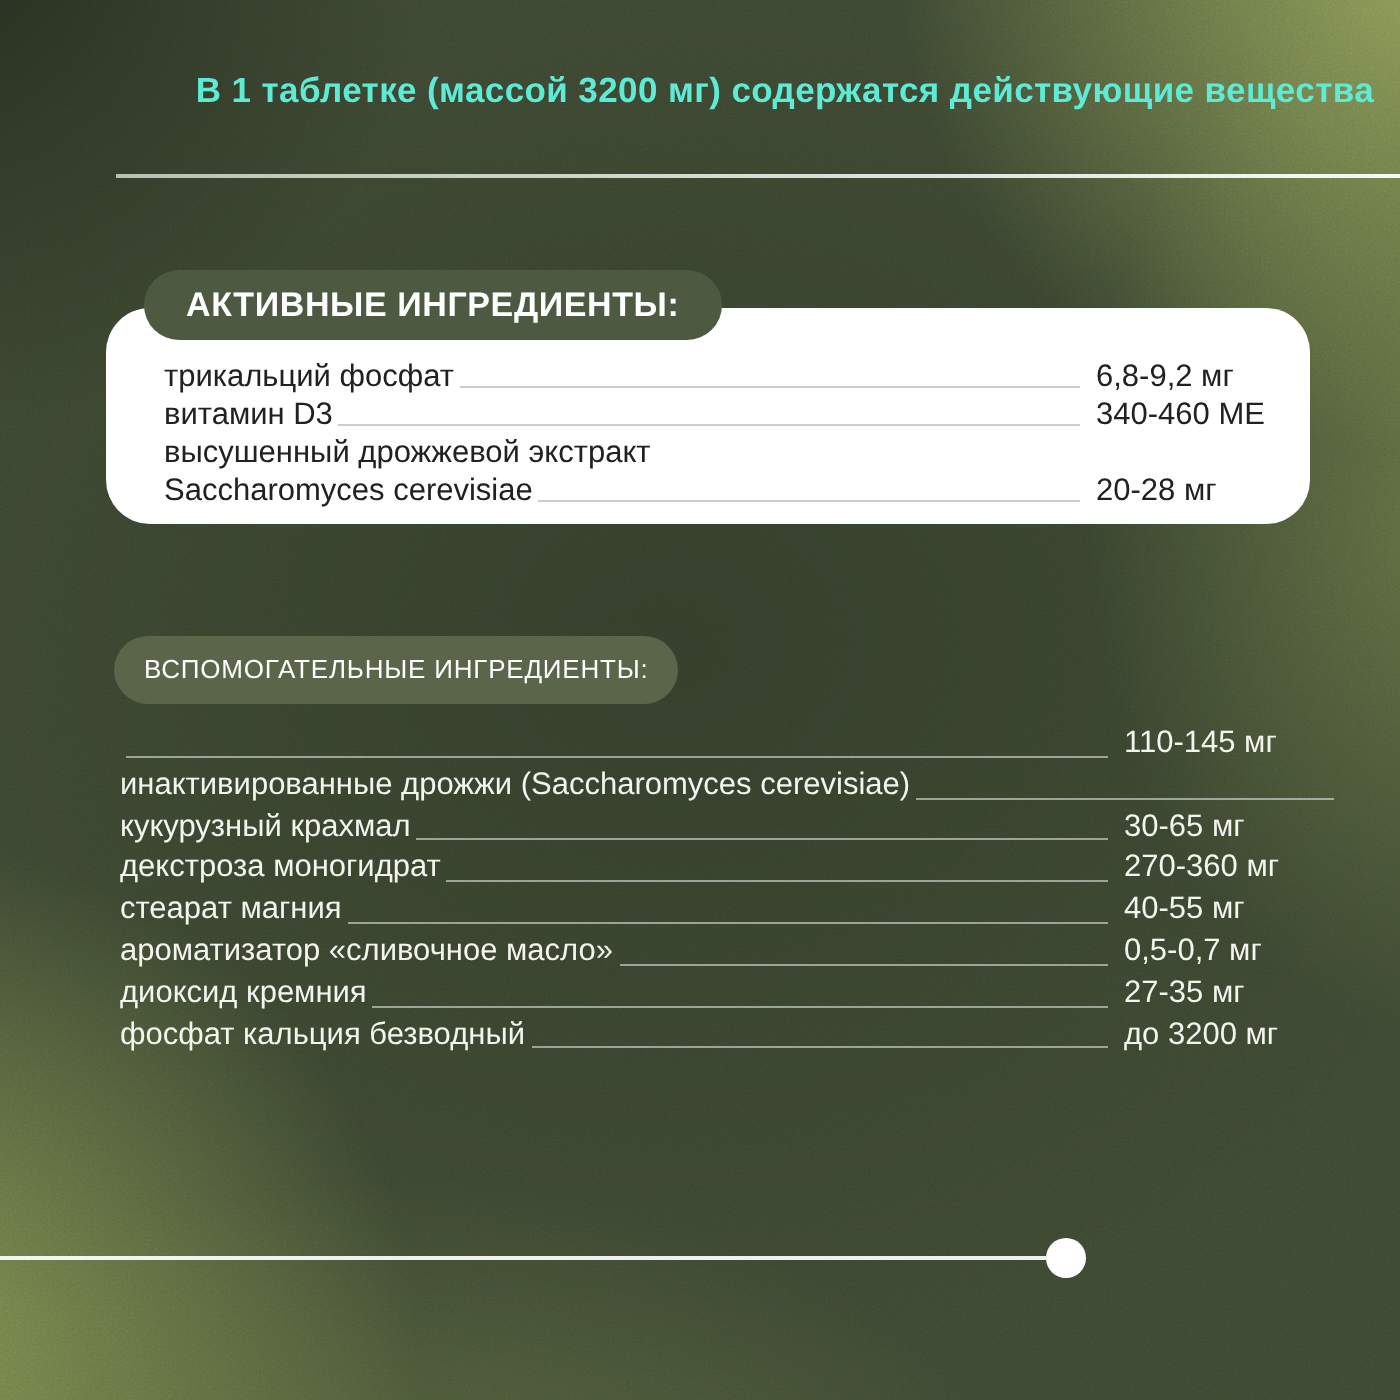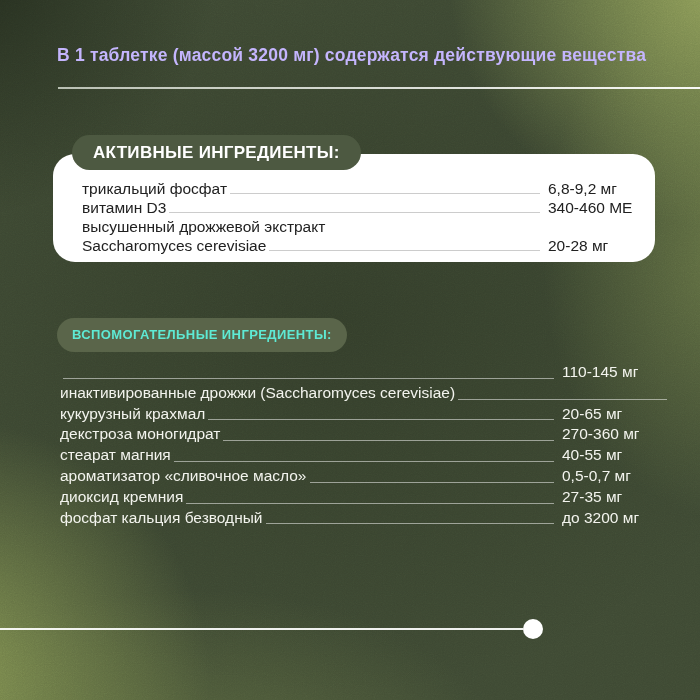--- a/index.html
+++ b/index.html
@@ -29,23 +29,24 @@
       radial-gradient(640px 520px at 48% 46%, rgba(32,40,26,.35), rgba(32,40,26,0) 72%);
   }
   .noise{
     position:absolute; inset:0; width:700px; height:700px;
     opacity:.38; mix-blend-mode:overlay; pointer-events:none;
   }
   .abs{position:absolute;}
 
   
   .title{
-    left:57px; top:44px; width:630px;
-    color:#c4b5fd; font-weight:bold; font-size:17.5px; line-height:22px;
+    left:57px; top:34px; width:630px;
+    color:#5eead4; font-weight:bold; font-size:17.5px; line-height:22px;
     letter-spacing:.2px;
+    text-align:right;
   }
   .title-divider{
     left:58px; top:87px; width:642px; height:2px;
     background:linear-gradient(90deg, rgba(230,235,225,.75), rgba(255,255,255,.95));
   }
 
   
   .badge-dark{
     left:72px; top:135px; height:35px; z-index:2;
     background:var(--pill-dark); border-radius:18px;
@@ -64,21 +65,21 @@
   
   .row{display:flex; }
   .name{white-space:nowrap; flex-shrink:0;}
   .leader{flex:1 1 auto; margin:0 8px 4px 3px;}
   .val{flex-shrink:0; white-space:nowrap;}
 
   
   .badge-olive{
     left:57px; top:318px; height:34px;
     background:var(--pill-olive); border-radius:17px;
-    color:#5eead4; font-weight:bold; font-size:13px; line-height:34px;
+    color:#ffffff; font-weight:normal; font-size:13px; line-height:34px;
     padding:0 15px; letter-spacing:.4px; white-space:nowrap;
   }
   .aux-list{left:60px; top:362px; width:615px;}
   .aux-list .row{color:var(--light-text); font-size:15.5px; line-height:20.8px;}
   .aux-list .leader{border-bottom:1px solid var(--leader-light);}
   .aux-list .val{width:113px;}
 
   
   .pagination-line{
     left:0; top:628px; width:523px; height:2px;
@@ -142,21 +143,21 @@
     </div>
 
     <div class="row">
       <span class="name">инактивированные дрожжи (Saccharomyces cerevisiae)</span>
       <span class="leader"></span>
     </div>
 
     <div class="row">
       <span class="name">кукурузный крахмал</span>
       <span class="leader"></span>
-      <span class="val">20-65 мг</span>
+      <span class="val">30-65 мг</span>
     </div>
 
     <div class="row">
       <span class="name">декстроза моногидрат</span>
       <span class="leader"></span>
       <span class="val">270-360 мг</span>
     </div>
 
     <div class="row">
       <span class="name">стеарат магния</span>

